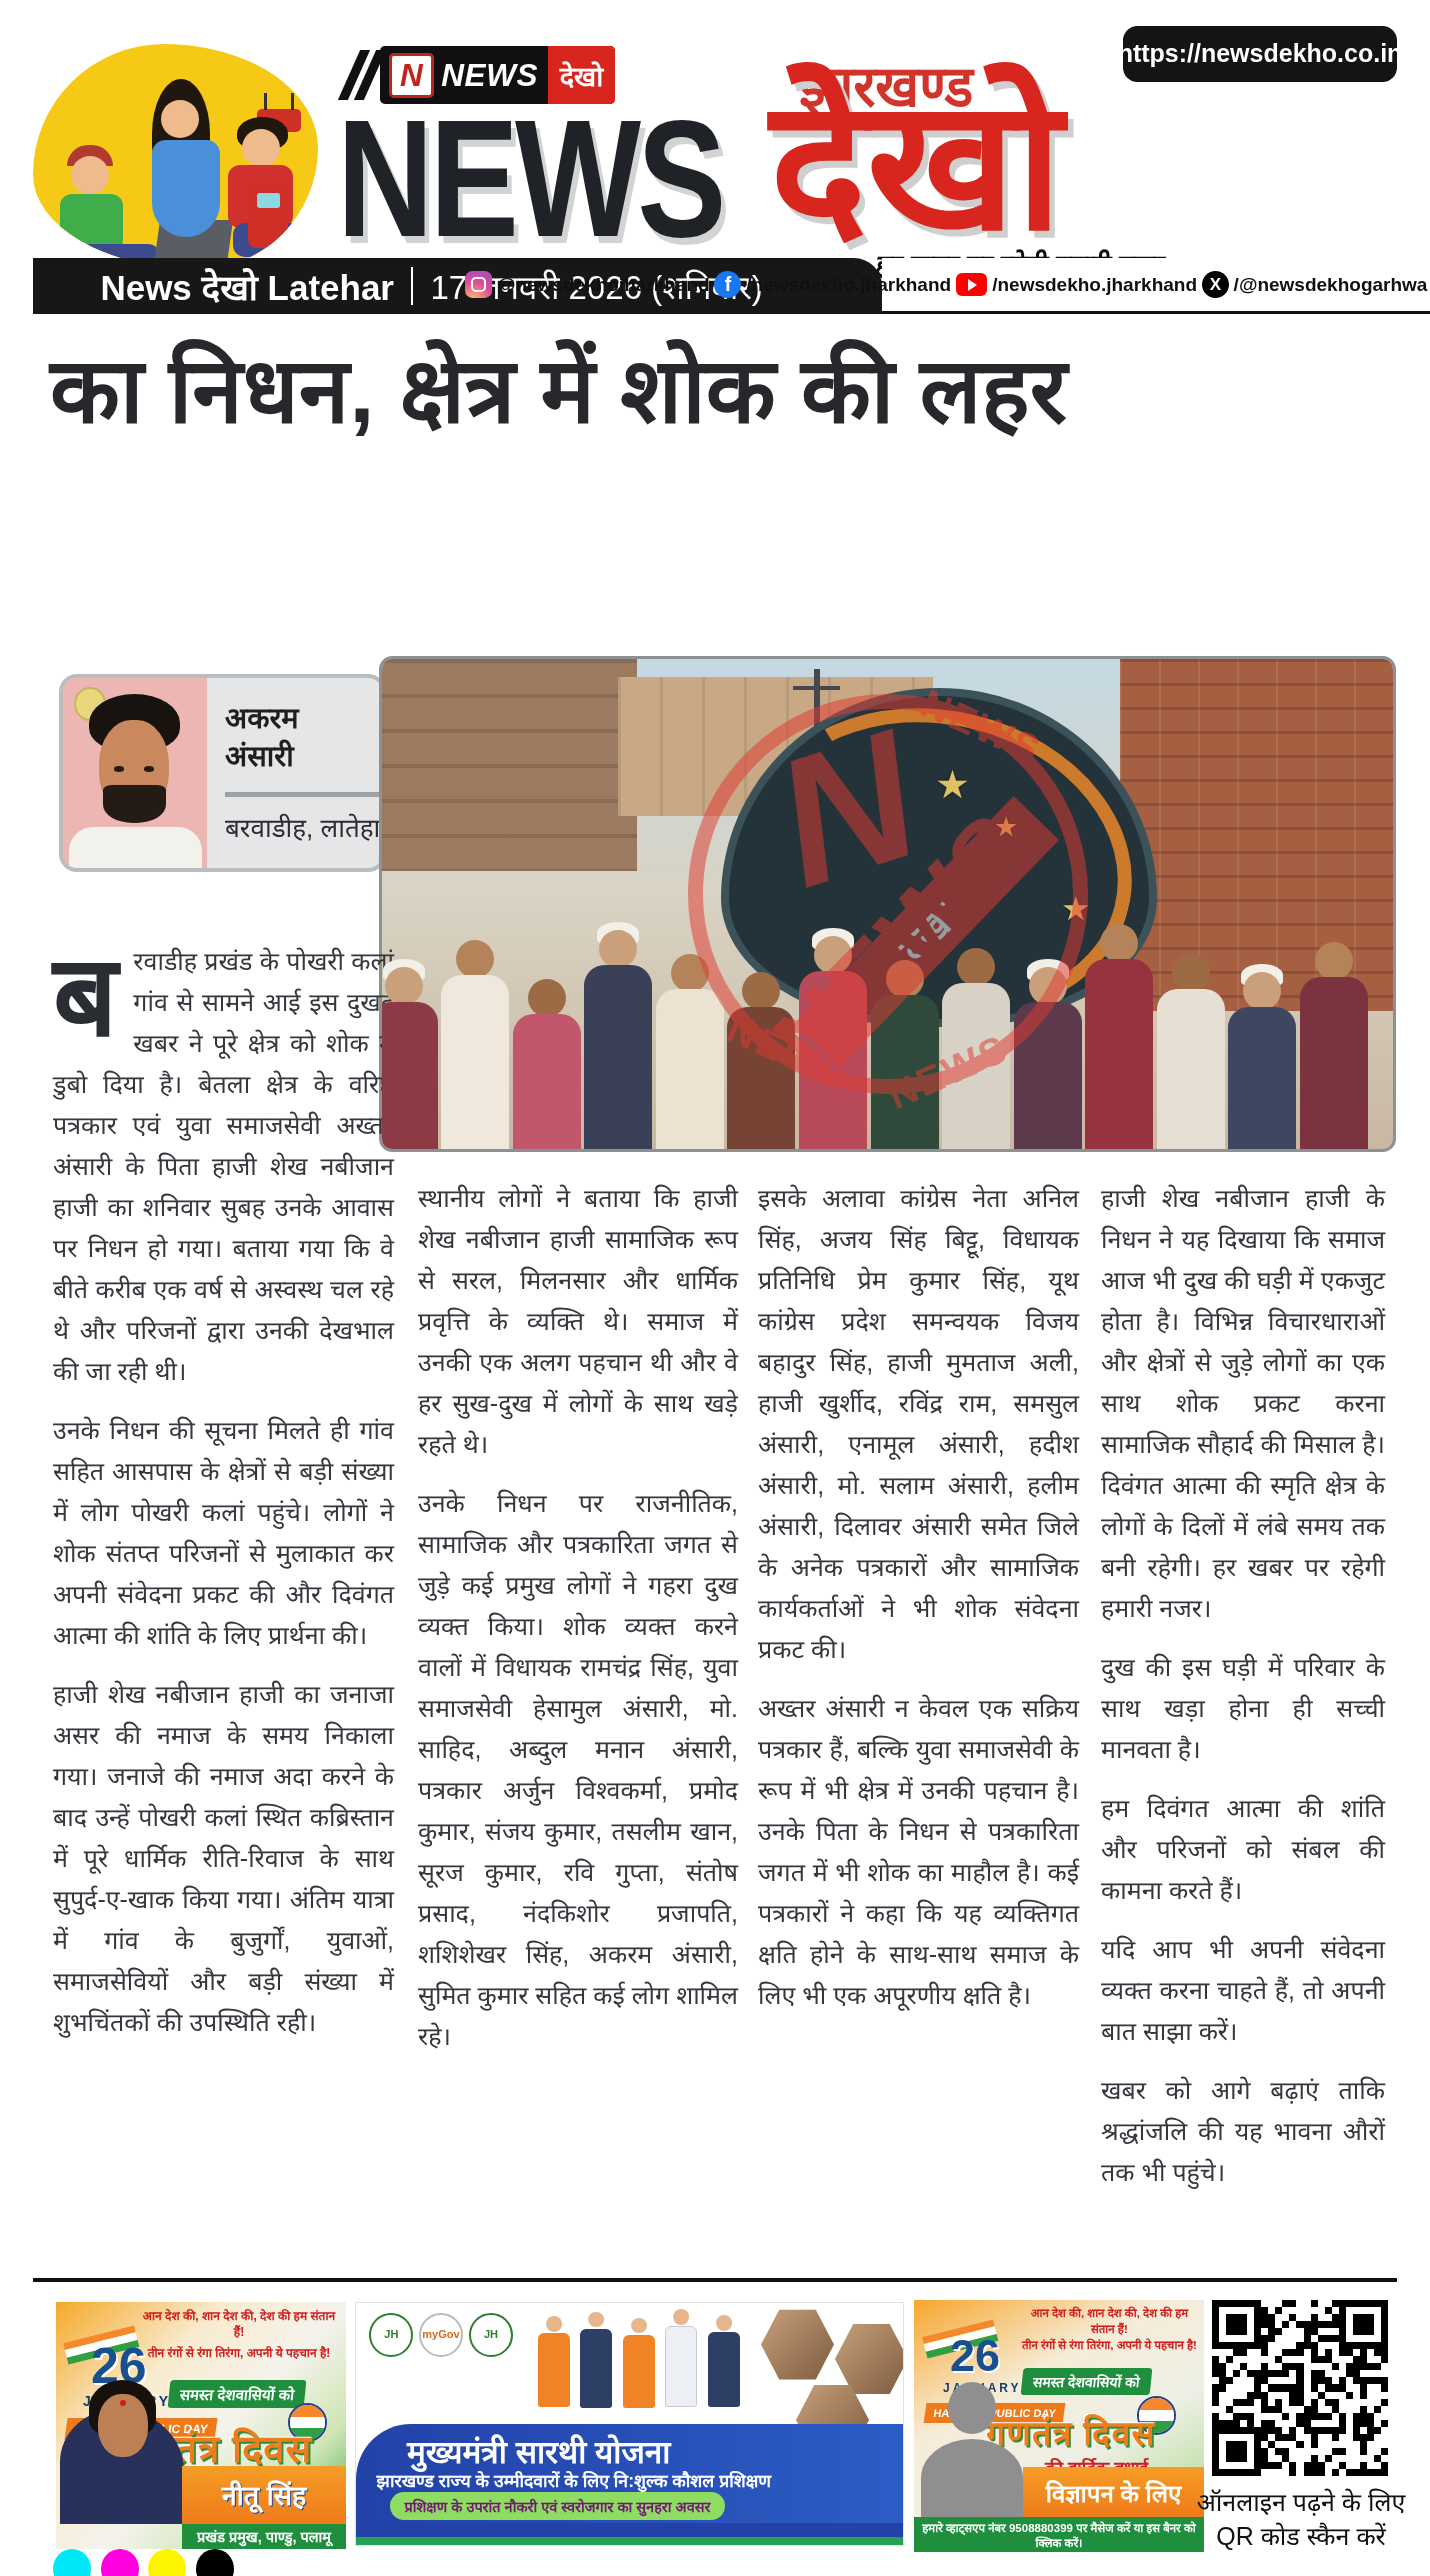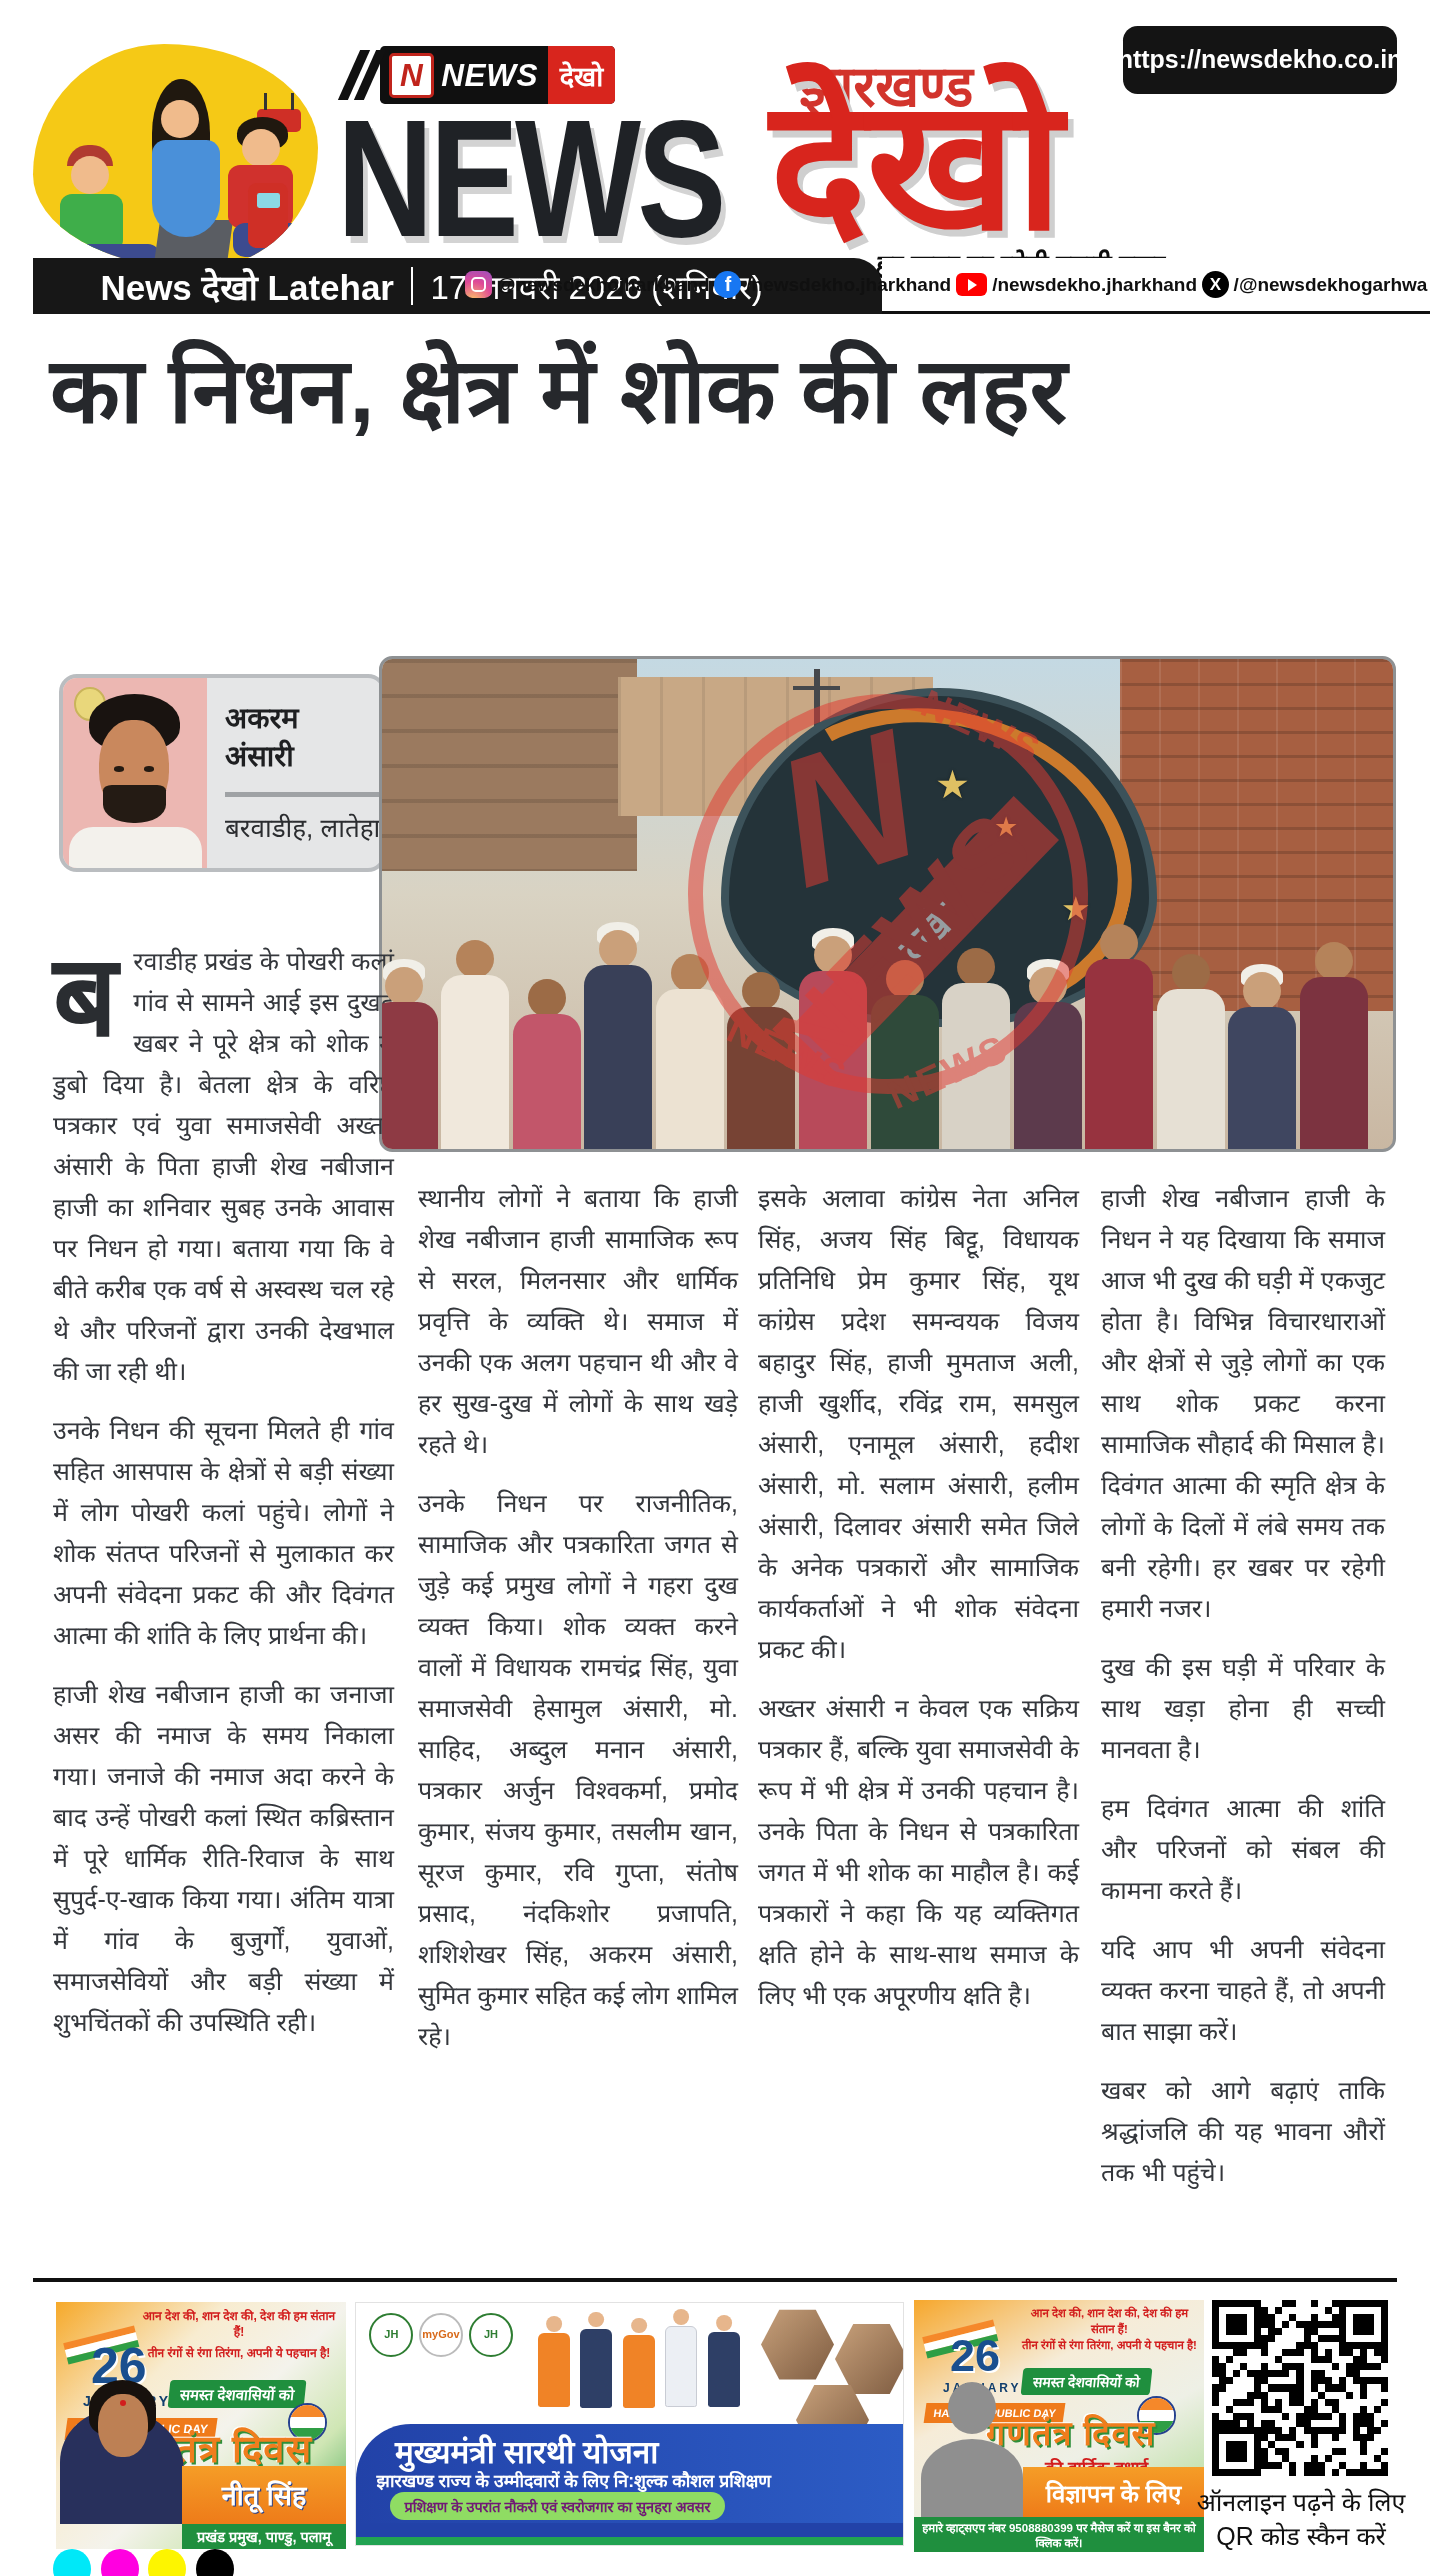--- a/index.html
+++ b/index.html
@@ -1,21 +1,21 @@
 <!DOCTYPE html>
 <html style="font-size:9.7px"><head>
 <meta charset="utf-8">
 <style>
   * { box-sizing: border-box; margin:0; padding:0; }
   html,body { background:#ffffff; }
   body { font-family:"Liberation Sans","DejaVu Sans",sans-serif; }
   #page { position:relative; width:1430px; height:2576px; background:#fff; overflow:hidden; }
 
   
-  .url-badge { position:absolute; left:1123px; top:25.5px; width:274px; height:68px; background:#141414;
+  .url-badge { position:absolute; left:1123px; top:25.5px; width:274px; height:56px; background:#141414;
     border-radius:14.5px; color:#fff; font-size:25px; font-weight:bold; display:flex; align-items:center; justify-content:center; }
   .blob { position:absolute; left:33px; top:44px; width:285px; height:225px; background:#f5c916;
     border-radius:46% 54% 42% 58% / 58% 46% 54% 42%; overflow:hidden; }
   .kid-head { position:absolute; width:38px; height:38px; border-radius:50%; background:#f0bb8c; }
   .kid-hair { position:absolute; background:#20180f; border-radius:50% 50% 40% 40%; }
   .k-cap { position:absolute; width:46px; height:20.6px; background:#b03a30; border-radius:24px 24px 0 0; }
   .k-body { position:absolute; border-radius:12px; }
   .laptop { position:absolute; left:124px; top:176px; width:73px; height:44px; background:#5a5d63; border-radius:4.8px; transform:skewX(-8deg); }
   .robot { position:absolute; left:215px; top:139px; width:40px; height:65px; background:#cf2f26; border-radius:8.5px; }
   .robot i { position:absolute; left:8.5px; top:9.7px; width:23px; height:15.8px; background:#8bd8e4; border-radius:2.4px; }
@@ -161,21 +161,21 @@
   #ad2 { left:355px; top:2302px; width:549px; height:244px; background:#fff; border:1.2px solid #e2e2e2; }
   .gov-logo { position:absolute; width:44px; height:44px; border-radius:50%; background:#fff; border:2.4px solid #2e7d32;
     display:flex; align-items:center; justify-content:center; font-size:11px; font-weight:bold; color:#2e7d32; text-align:center; line-height:11px; }
   .worker { position:absolute; }
   .wk-head { position:absolute; left:50%; transform:translateX(-50%); top:0; width:15.8px; height:15.8px; background:#e7b68c; border-radius:50%; }
   .wk-body { position:absolute; left:0; right:0; top:17px; bottom:0; border-radius:6px 6px 2.4px 2.4px; }
   .hex { position:absolute; clip-path:polygon(25% 4%,75% 4%,100% 50%,75% 96%,25% 96%,0 50%);
     background:linear-gradient(135deg,#c9a27c,#7c5a3f); filter:drop-shadow(0 0 2.4px #9fd4de); }
   .blue-panel { position:absolute; left:0; top:121px; width:100%; height:101px;
     background:linear-gradient(90deg,#2242a8,#2c5cc5); border-top-left-radius:55px; }
-  .bp-title { position:absolute; left:39px; top:4.8px; color:#fff; font-size:31.5px; font-weight:bold; }
+  .bp-title { position:absolute; left:51px; top:4.8px; color:#fff; font-size:31.5px; font-weight:bold; }
   .bp-sub { position:absolute; left:20.6px; top:44px; color:#fff; font-size:17.6px; font-weight:bold; }
   .bp-pill { position:absolute; left:34px; top:68px; background:#8fdc63; color:#701a75; font-size:14.5px; font-weight:bold;
     padding:4.2px 14.5px; border-radius:18px; }
   .strip-blue { position:absolute; left:0; bottom:8.5px; width:100%; height:13.3px; background:#2242a8; }
   .strip-green { position:absolute; left:0; bottom:0; width:100%; height:8.5px; background:#21a351; }
 
   
   #qr { position:absolute; left:1212px; top:2300px; width:176px; height:176px; background:#fff;
     display:grid; grid-template-columns:repeat(25,1fr); grid-template-rows:repeat(25,1fr); }
   #qr b { display:block; } .qb { background:#000; }

